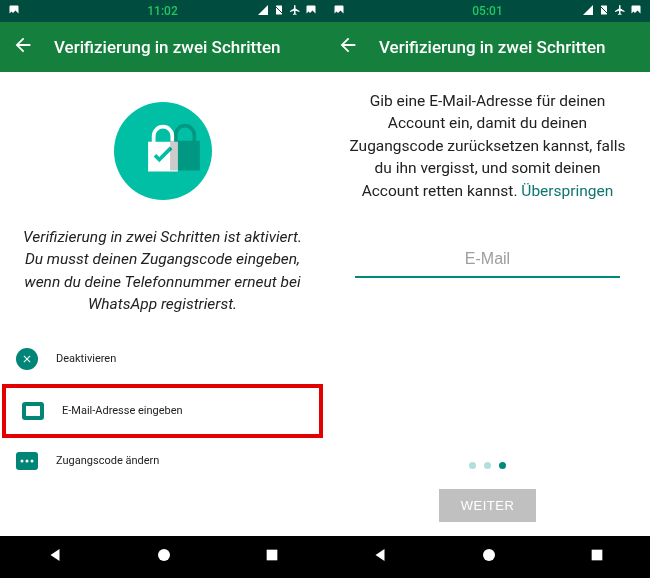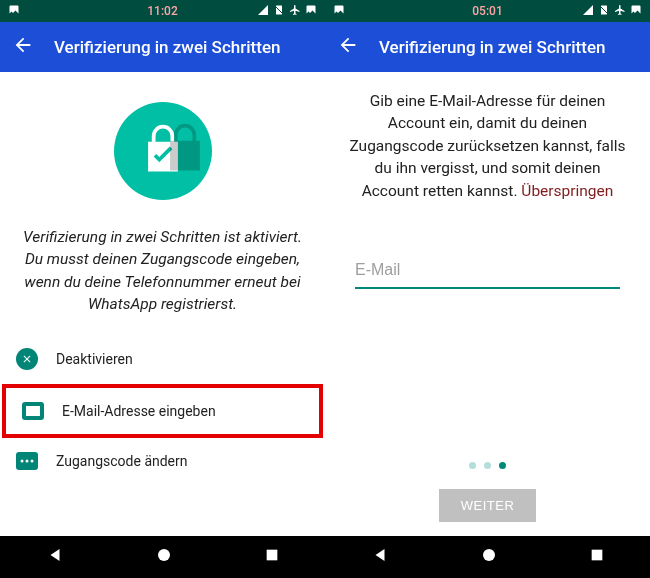--- a/index.html
+++ b/index.html
@@ -1,37 +1,37 @@
 <!DOCTYPE html>
 <html><head>
 <meta charset="utf-8">
 <style>
   * { margin: 0; padding: 0; box-sizing: border-box; }
   body { font-family: -apple-system, Roboto, sans-serif; background: #f0f0f0; display: flex; width: 650px; height: 578px; overflow: hidden; }
   .phone { width: 325px; height: 578px; background: #fff; display: flex; flex-direction: column; position: relative; }
-  .statusbar { background: #004d40; color: #fca5a5; height: 22px; display: flex; align-items: center; justify-content: space-between; padding: 0 8px; font-size: 12px; }
+  .statusbar { background: #004d40; color: #22c55e; height: 22px; display: flex; align-items: center; justify-content: space-between; padding: 0 8px; font-size: 12px; }
   .statusbar .left, .statusbar .right { display: flex; gap: 4px; align-items: center; }
   .statusbar .center { position: absolute; left: 50%; transform: translateX(-50%); font-weight: 500; }
-  .appbar { background: #1d4ed8; color: #fff; height: 50px; display: flex; align-items: center; padding: 0 12px; gap: 20px; }
+  .appbar { background: #15803d; color: #fff; height: 50px; display: flex; align-items: center; padding: 0 12px; gap: 20px; }
   .appbar .title { font-size: 17px; font-weight: 500; }
   .content { flex: 1; display: flex; flex-direction: column; background: #fff; overflow: hidden; }
   .hero { display: flex; justify-content: center; padding: 30px 0 26px; }
   .lock-badge { width: 98px; height: 98px; border-radius: 50%; background: #00bfa5; display: flex; align-items: center; justify-content: center; position: relative; }
   .lock-badge .shadow-lock { position: absolute; left: 48px; top: 20px; opacity: 0.2; }
   .desc { text-align: center; font-size: 15.5px; color: #222; line-height: 1.45; padding: 0 18px 18px; font-style: italic; }
   .options { display: flex; flex-direction: column; }
-  .opt { display: flex; align-items: center; gap: 18px; padding: 14px 16px; font-size: 14px; color: #222; }
+  .opt { display: flex; align-items: center; gap: 18px; padding: 14px 16px; font-size: 11px; color: #222; }
   .opt .icon-circle { width: 22px; height: 22px; border-radius: 50%; background: #008577; display: flex; align-items: center; justify-content: center; }
   .opt .icon-square { width: 22px; height: 18px; border-radius: 3px; background: #008577; display: flex; align-items: center; justify-content: center; }
   .highlighted { border: 4px solid #e30000; margin: 0 2px; }
   .navbar { background: #000; height: 42px; display: flex; align-items: center; justify-content: space-around; }
   .instr { text-align: center; font-size: 15.5px; color: #222; line-height: 1.45; padding: 18px 20px 6px; }
-  .instr .skip { color: #7f1d1d; text-align: right; }
+  .instr .skip { color: #0f766e; text-align: right; }
   .input-wrap { padding: 36px 30px 10px; }
-  .input-line { border: none; border-bottom: 2px solid #00897b; width: 100%; font-size: 16px; padding: 6px 0 8px; color: #9e9e9e; outline: none; margin-top: 11px; }
+  .input-line { border: none; border-bottom: 2px solid #00897b; width: 100%; text-align: center; font-size: 16px; padding: 6px 0 8px; color: #9e9e9e; outline: none; }
   .input-line::placeholder { color: #9e9e9e; }
   .footer { margin-top: auto; display: flex; flex-direction: column; align-items: center; gap: 20px; padding-bottom: 14px; }
   .dots { display: flex; gap: 8px; }
   .dot { width: 7px; height: 7px; border-radius: 50%; background: #b2dfdb; }
   .dot.active { background: #00897b; }
   .next-btn { background: #c0c0c0; color: #fff; padding: 9px 22px; font-size: 13px; font-weight: 500; border: none; letter-spacing: 0.5px; }
 </style>
 </head>
 <body>
 

